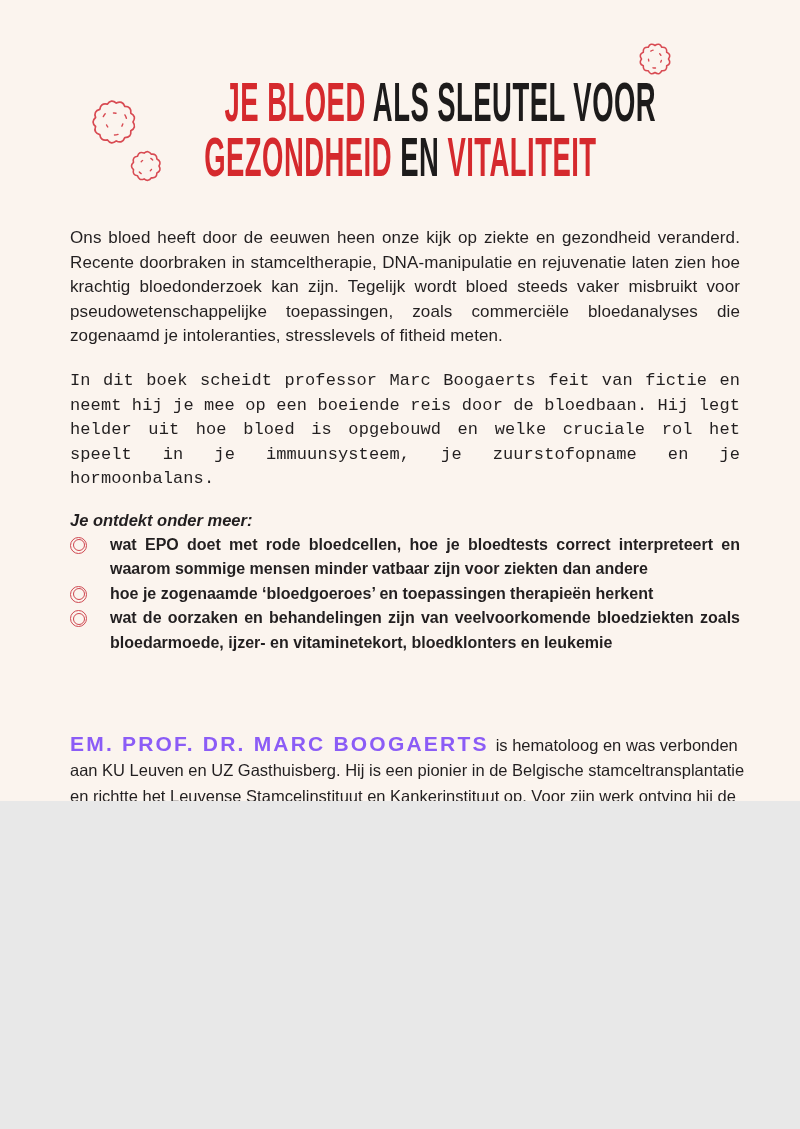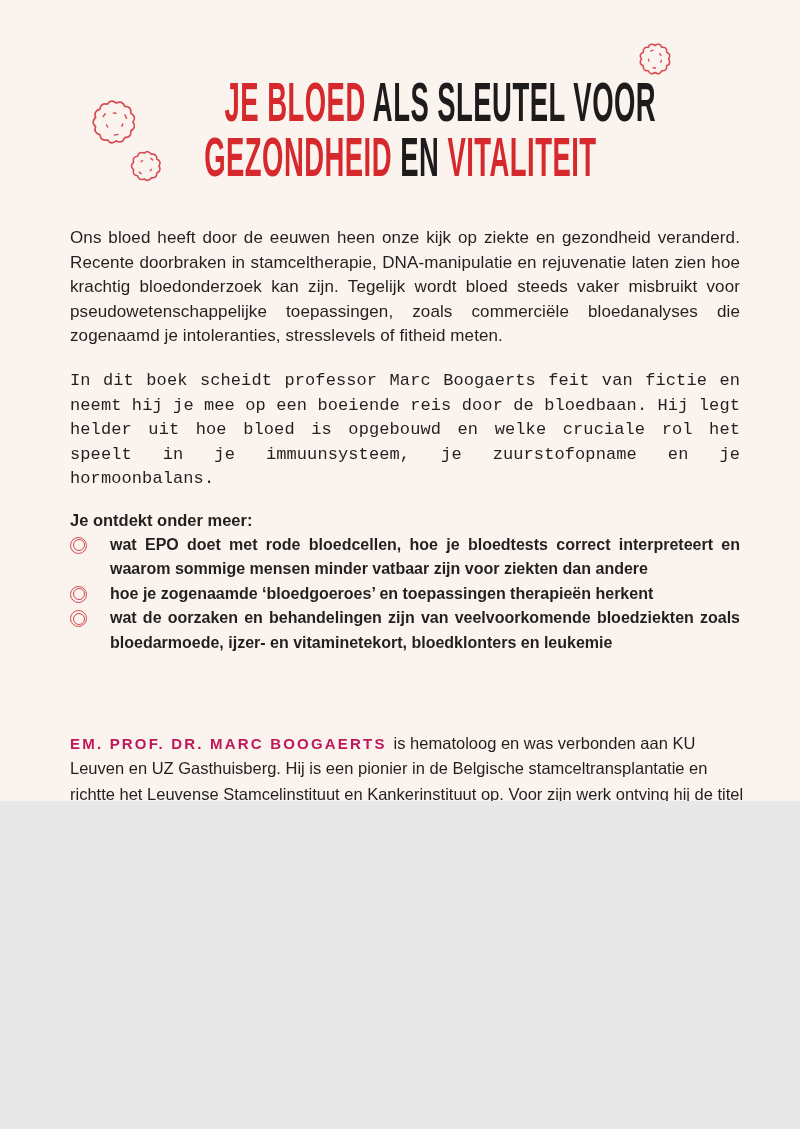--- a/index.html
+++ b/index.html
@@ -16,31 +16,31 @@
                white-space:nowrap;font-size:56px;letter-spacing:1px;}
   .red{color:#d5292d;}
   
   .body-par{position:absolute;left:70px;width:670px;margin:0;
             font-size:17px;line-height:24.6px;text-align:justify;letter-spacing:.1px;}
   #p1{top:226px;}
   #p2{top:369px;font-family:Liberation Mono, monospace;}
   
   .discover{position:absolute;left:70px;top:508px;width:670px;
             font-size:16px;line-height:24.6px;font-weight:700;}
-  .discover h2{font-size:16.5px;line-height:24.6px;margin:0;font-weight:700;}
+  .discover h2{font-size:16.5px;line-height:24.6px;margin:0;font-weight:700;font-style:italic;}
   .discover ul{list-style:none;margin:0;padding:0;}
   .discover li{display:flex;gap:23px;}
   .ring{flex:0 0 17px;width:17px;height:17px;margin-top:4px;box-sizing:border-box;
         border:1.7px solid #cf4750;border-radius:50%;position:relative;}
   .ring::after{content:"";position:absolute;inset:1.5px;border:1.4px solid #cf4750;border-radius:50%;}
   .discover .txt{flex:1;text-align:justify;}
   
   .author{position:absolute;left:70px;top:731px;width:676px;margin:0;
           font-size:16.5px;line-height:25.4px;}
-  .author .name{color:#be185d;font-weight:700;font-size:15px;letter-spacing:2.2px;}
+  .author .name{color:#8b5cf6;font-weight:700;font-size:21px;letter-spacing:2.2px;}
   .author .bio{margin-left:7px;}
   
   .website{position:absolute;left:72px;top:1066px;font-size:16px;letter-spacing:.3px;}
   .barcode-box{position:absolute;left:553px;top:963px;width:172px;height:124px;background:#ffffff;}
   #barcode-svg{position:absolute;left:0;top:0;width:172px;height:124px;}
   #barcode-svg text{font-family:"Liberation Sans","DejaVu Sans",sans-serif;font-size:15px;fill:#131313;letter-spacing:1px;}
   
   #decor-tl{position:absolute;left:80px;top:90px;}
   #decor-tr{position:absolute;left:629px;top:33px;}
   #decor-cells{position:absolute;left:315px;top:875px;}

